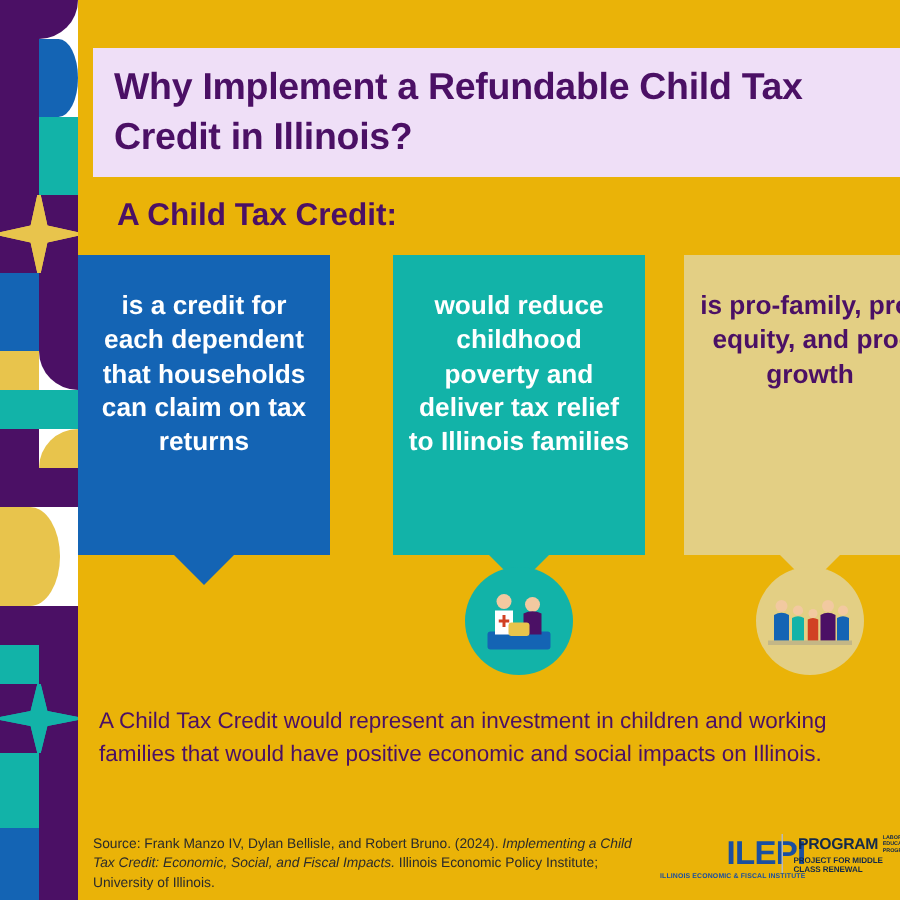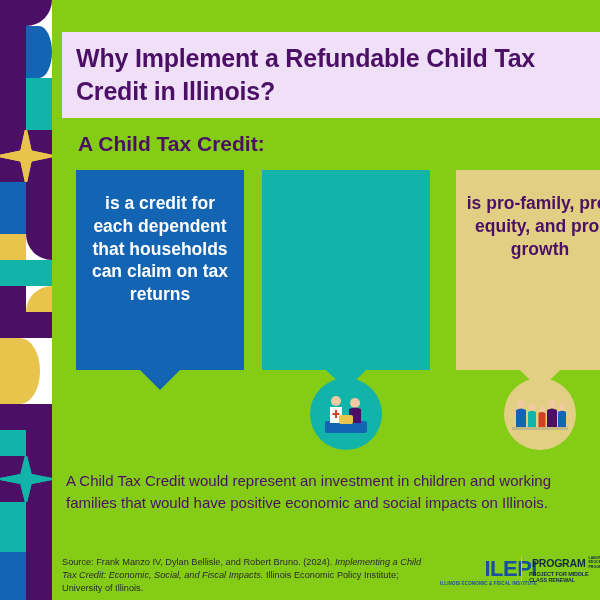--- a/index.html
+++ b/index.html
@@ -5,21 +5,21 @@
   * { box-sizing: border-box; margin: 0; padding: 0; }
   html, body {
     width: 600px; height: 600px;
     background: #ffffff;
     font-family: "Liberation Sans", sans-serif;
     overflow: hidden;
   }
   #page {
     position: relative;
     width: 600px; height: 600px;
-    background: #84cc16;
+    background: #eab308;
   }
 
   
   .pattern {
     position: absolute;
     left: 0; top: 0;
     width: 52px; height: 600px;
     overflow: hidden;
     background: #ffffff;
   }
@@ -91,21 +91,21 @@
     text-align: center;
     padding: 22px 10px 20px 10px;
   }
   .card .pointer {
     position: absolute;
     left: 50%;
     bottom: -20px;
     width: 44px; height: 22px;
     transform: translateX(-50%);
   }
-  .card1 { left: 76px;  background: #1464b4; height: 200px; }
+  .card1 { left: 52px;  background: #1464b4; height: 200px; }
   .card2 { left: 262px; background: #12b3a8; height: 200px; }
   .card3 { left: 456px; background: #e3cf84; color: #4b1065; height: 200px; }
 
   .card1 .pointer { background: #1464b4; clip-path: polygon(0 0, 100% 0, 50% 100%); }
   .card2 .pointer { background: #12b3a8; clip-path: polygon(0 0, 100% 0, 50% 100%); }
   .card3 .pointer { background: #e3cf84; clip-path: polygon(0 0, 100% 0, 50% 100%); }
 
   
   .circle {
     position: absolute;
@@ -237,20 +237,21 @@
   <div class="title-text">Why Implement a Refundable Child Tax Credit in Illinois?</div>
 
   <div class="subhead">A Child Tax Credit:</div>
 
   <div class="card card1">
     <span>is a credit for each dependent that households can claim on tax returns</span>
     <div class="pointer"></div>
   </div>
 
   <div class="card card2">
+    <span>would reduce childhood poverty and deliver tax relief to Illinois families</span>
     <div class="pointer"></div>
   </div>
 
   <div class="card card3">
     <span>is pro-family, pro-equity, and pro-growth</span>
     <div class="pointer"></div>
   </div>
 
 
   <div class="circle circle2">

